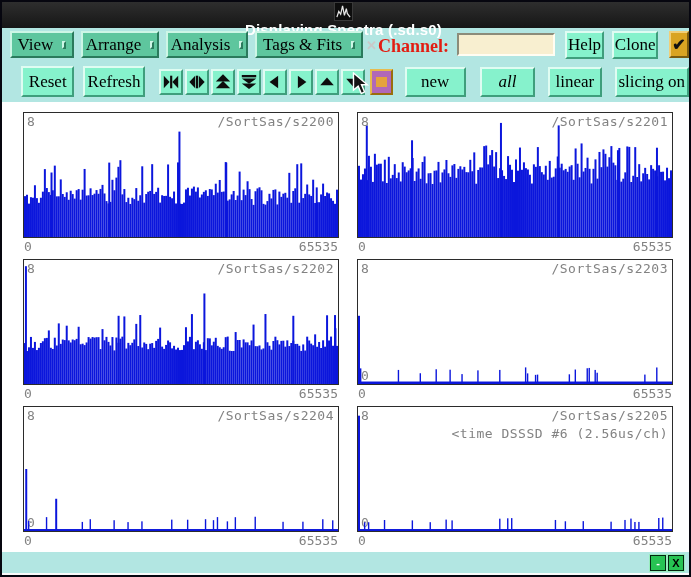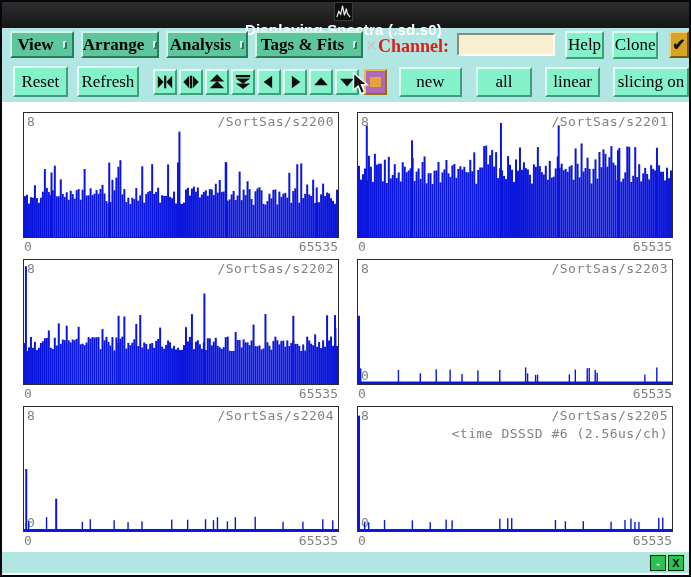--- a/index.html
+++ b/index.html
@@ -17,43 +17,43 @@
   .title{flex:1;text-align:center;color:#fff;font-weight:bold;font-size:15px;letter-spacing:.2px;}
   .win-controls{display:flex;align-items:center;gap:14px;}
   .wc{width:14px;height:14px;display:flex;align-items:center;justify-content:center;color:#c9c9c9;cursor:default;}
   .wc-min i{display:block;width:10px;height:2px;background:#c9c9c9;margin-top:7px;}
   .wc-max i{display:block;width:10px;height:9px;border:2px solid #c9c9c9;}
   .wc-close{font-size:13px;font-weight:bold;}
 
   
   .menubar,.toolbar{background:var(--bar-bg);display:flex;align-items:center;}
   .menubar{height:33px;padding-left:8px;}
-  .toolbar{height:41px;padding-left:11px;justify-content:flex-end;}
+  .toolbar{height:41px;padding-left:19px;justify-content:flex-end;}
   .rbtn{font-family:"Liberation Serif",serif;font-size:17px;color:#000;display:flex;align-items:center;justify-content:center;
         border-top:2px solid #cdf6e6;border-left:2px solid #cdf6e6;border-bottom:2px solid #2a7a5c;border-right:2px solid #2a7a5c;
         background:var(--btn-menu);height:27px;cursor:pointer;white-space:nowrap;}
-  .menu-btn{gap:9px;padding:0 9px;margin-right:7px;font-weight:bold;}
+  .menu-btn{gap:9px;padding:0 9px;margin-right:7px;}
   .menu-dash{width:15px;height:8px;background:var(--btn-menu);border-top:2px solid #cdf6e6;border-left:2px solid #cdf6e6;border-bottom:2px solid #2a7a5c;border-right:2px solid #2a7a5c;}
   .lbtn{background:var(--btn-light);border-top:2px solid #dffcf2;border-left:2px solid #dffcf2;border-bottom:2px solid #3f9e7c;border-right:2px solid #3f9e7c;}
   .channel-label{color:var(--red);font-family:"Liberation Serif",serif;font-weight:bold;font-size:18px;margin:4px 8px 0 8px;}
   .channel-input{width:98px;height:23px;background:var(--input-bg);border:2px solid;border-color:#8c8c7a #fffdf2 #fffdf2 #8c8c7a;font-size:14px;padding:0 4px;font-family:"Liberation Sans",sans-serif;}
   .help-btn{width:46px;height:28px;margin-left:10px;}
   .clone-btn{width:54px;height:28px;margin-left:8px;}
   .gold-check{width:23px;height:27px;margin-left:11px;background:var(--gold);border:2px solid;border-color:#f0cf7a #7a5c10 #7a5c10 #f0cf7a;display:flex;align-items:center;justify-content:center;font-size:16px;font-weight:bold;color:#111;cursor:pointer;}
 
   .reset-btn{width:56px;height:31px;}
   .refresh-btn{width:64px;height:31px;margin-left:9px;}
   .navgroup{display:flex;gap:2px;margin-left:14px;align-items:center;}
   .nav{width:24px;height:26px;padding:0;display:flex;align-items:center;justify-content:center;}
   .nav svg{width:18px;height:18px;display:block;}
   .nav svg *{fill:#0d0d0d;}
   .grab-btn{width:23px;height:26px;margin-left:3px;background:#b168b8;border:2px solid;border-color:#e7bb4e #9a6d0e #9a6d0e #e7bb4e;display:flex;align-items:center;justify-content:center;cursor:pointer;}
   .grab-core{width:11px;height:10px;background:#e5a33c;display:block;}
   .new-btn{width:64px;height:30px;margin-left:12px;}
-  .all-btn{width:58px;height:30px;margin-left:14px;}
+  .all-btn{width:58px;height:30px;margin-left:14px;font-style:italic;}
   .linear-btn{width:56px;height:30px;margin-left:13px;}
   .slicing-btn{width:78px;height:30px;margin-left:13px;}
 
   
   .main{height:450px;background:#ffffff;padding:10px 0 0 21px;}
   .plots{display:grid;grid-template-columns:316px 316px;column-gap:18px;row-gap:4px;}
   .plot{width:316px;height:143px;}
   .plot-box{position:relative;width:316px;height:126px;border:1px solid #2b2b2b;background:#fff;overflow:hidden;cursor:crosshair;}
   .plot-box svg{position:absolute;left:0;top:0;width:100%;height:100%;z-index:2;}
   .plot-box svg rect{fill:var(--hist);}

